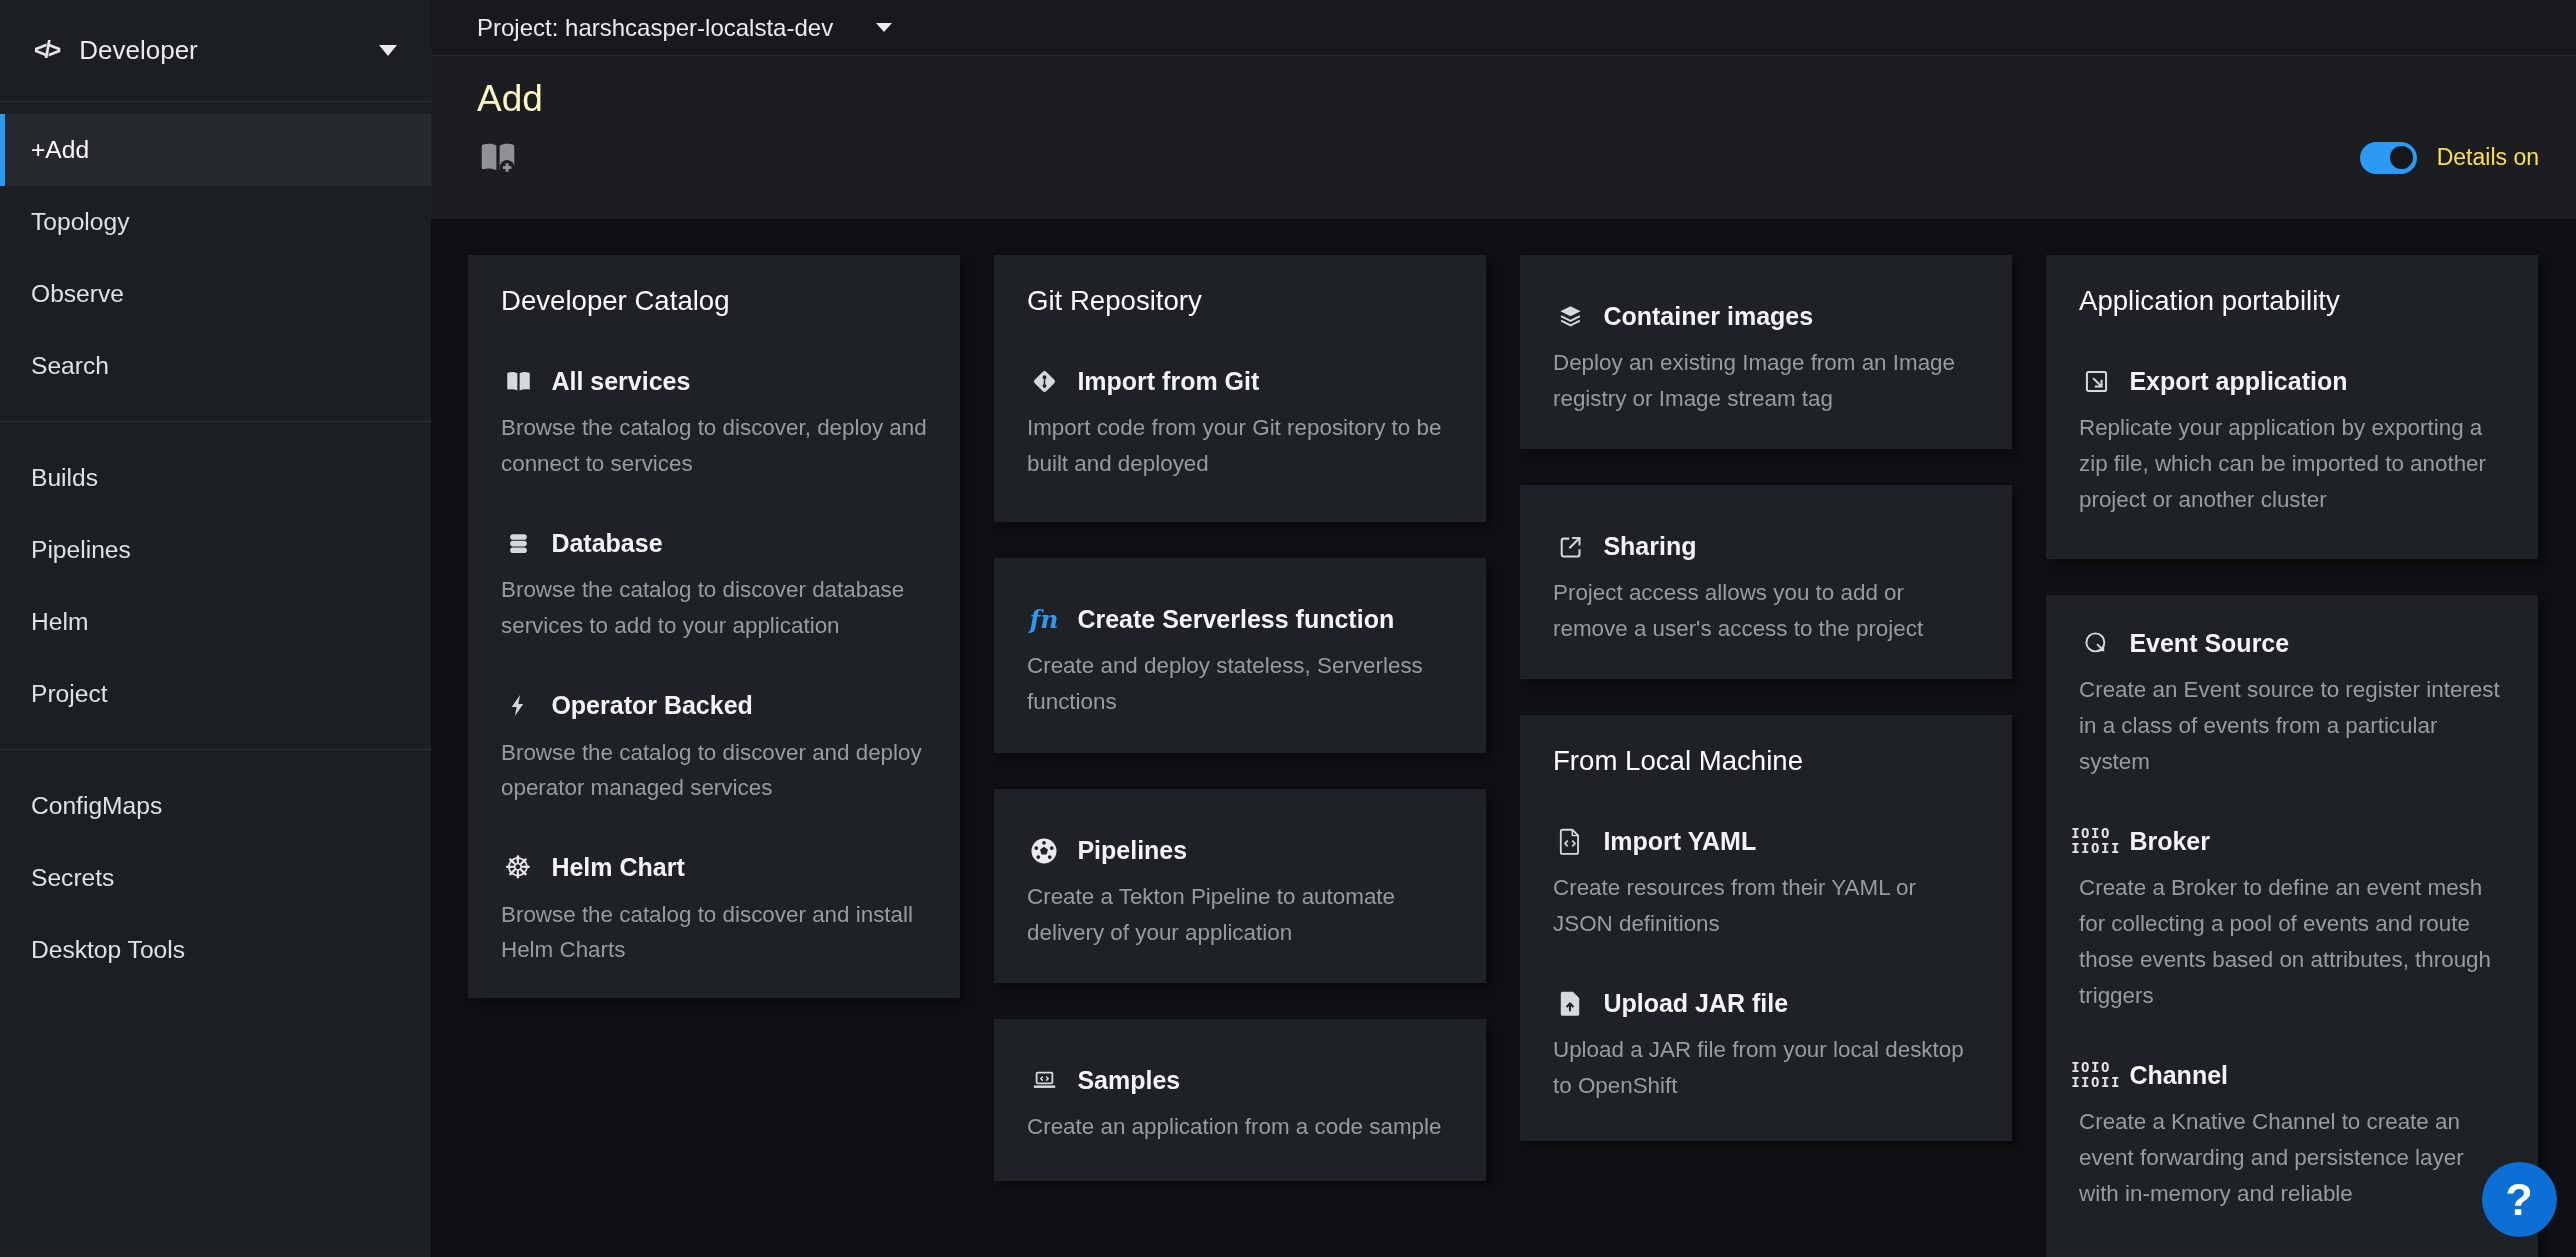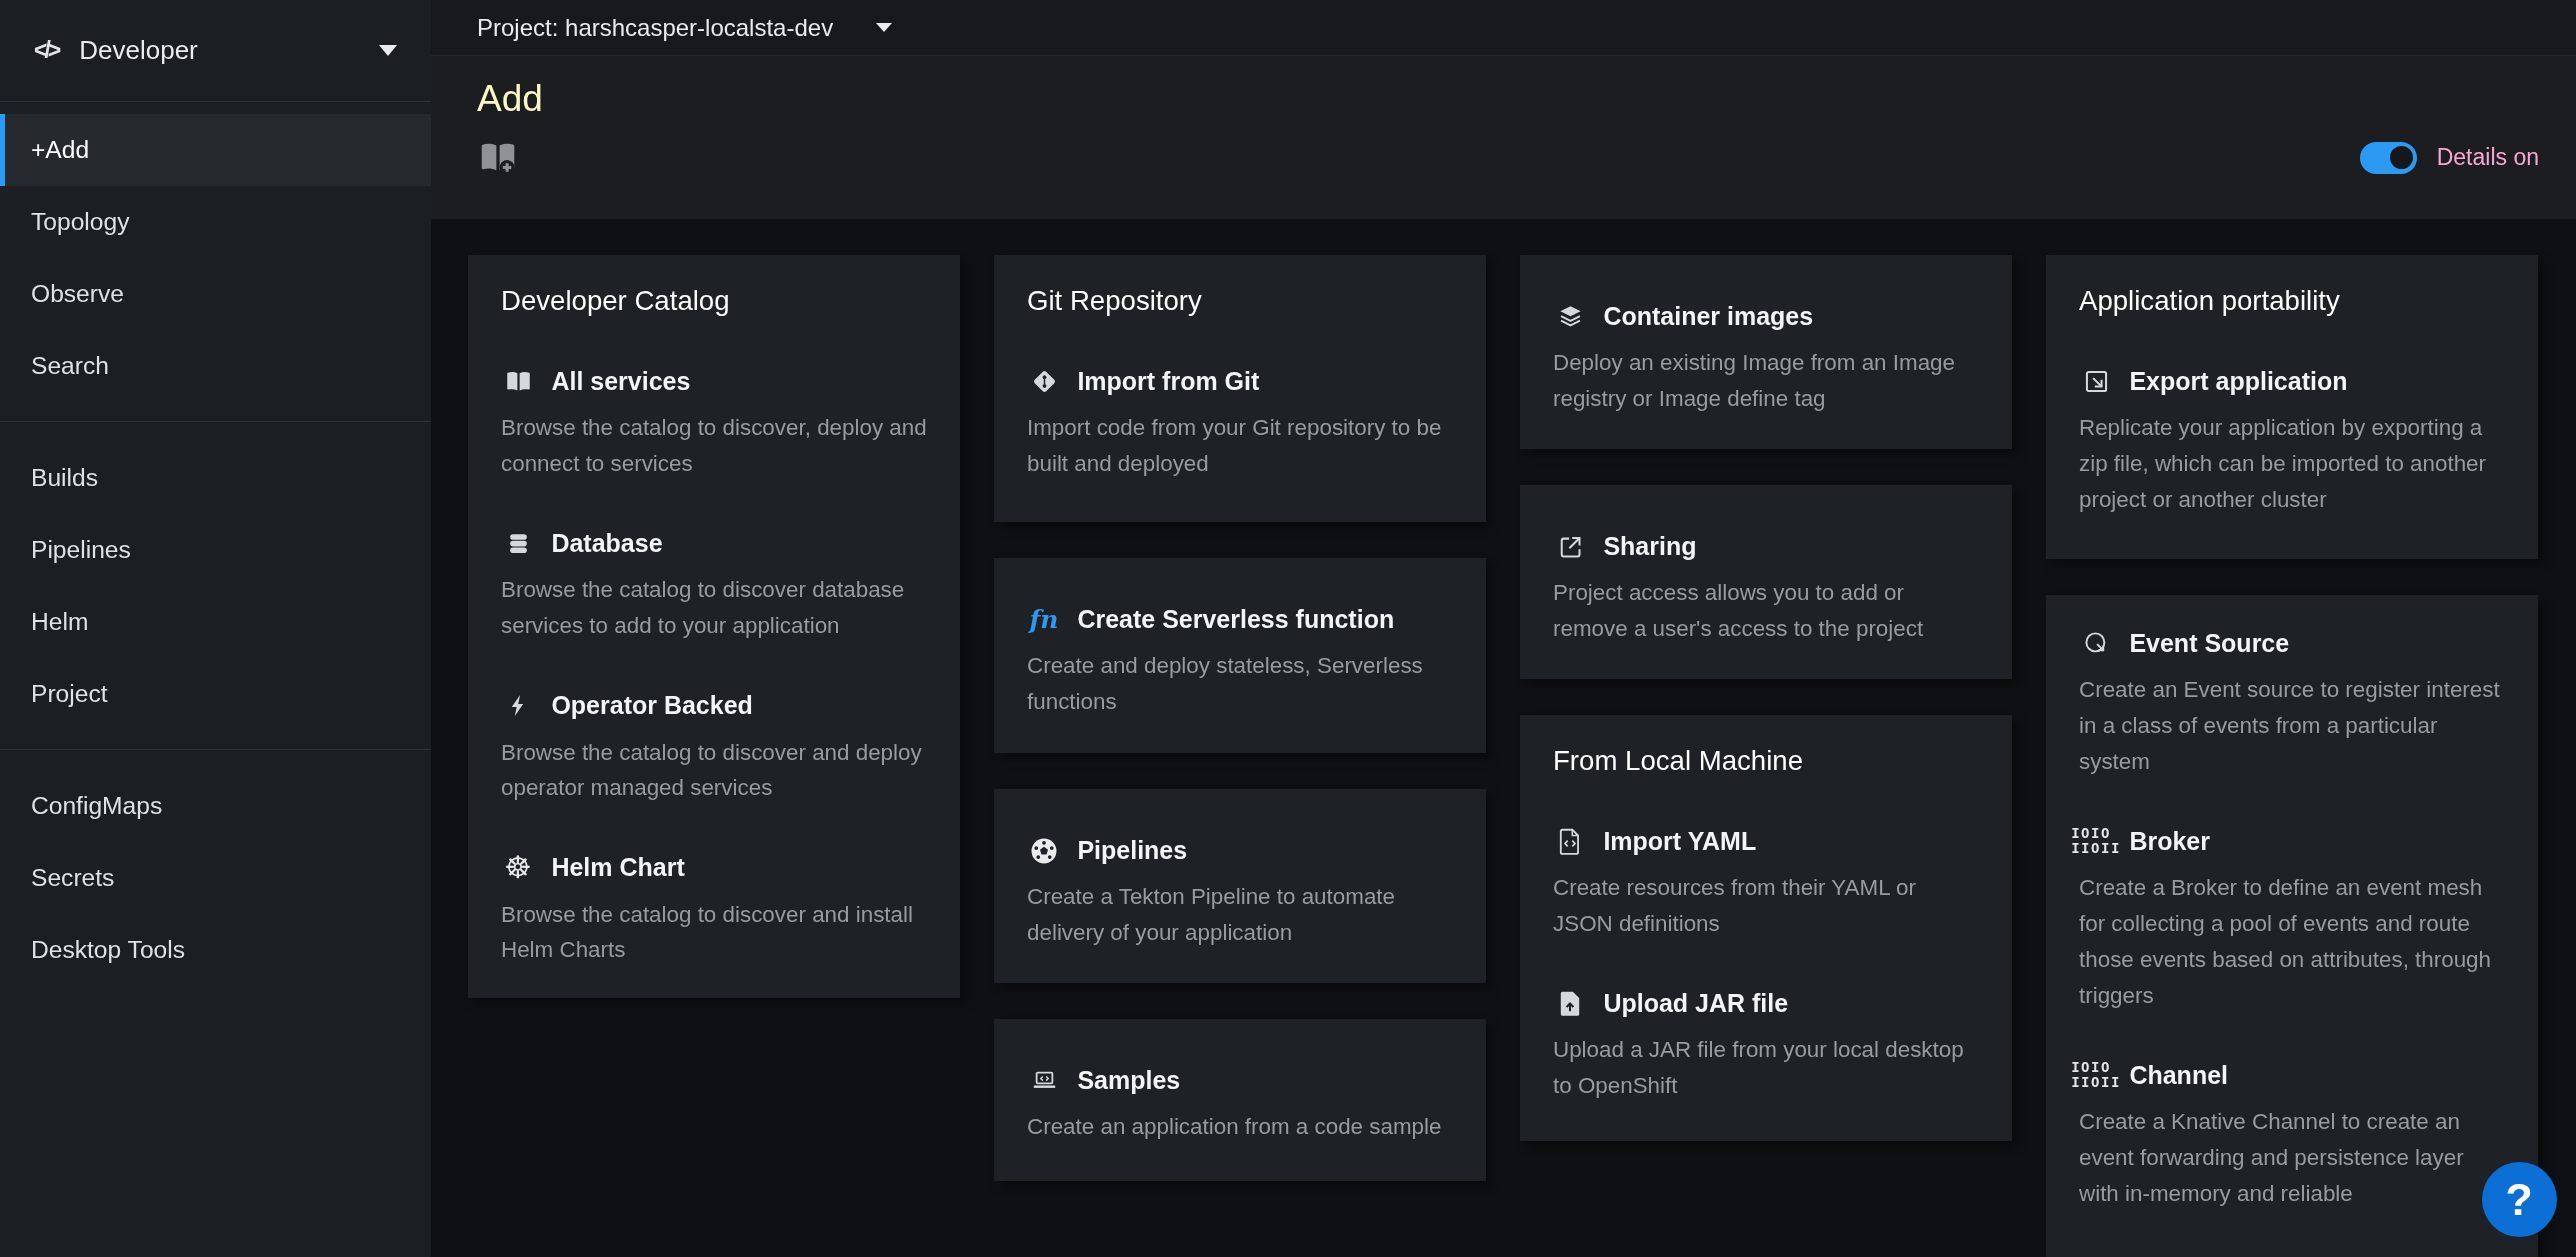--- a/index.html
+++ b/index.html
@@ -29,21 +29,21 @@
                font-size:24px;color:#e9ebee;cursor:pointer;}
   .project-bar .caret{border-left-width:8.2px;border-right-width:8.2px;border-top-width:9.7px;}
   .page-header{height:163px;background:#1b1d21;padding:22.4px 37px 0 46px;box-sizing:border-box;}
   .page-title{font-size:37px;font-weight:500;color:#fef9c3;margin:0 0 18px;}
   .header-row{display:flex;align-items:center;justify-content:space-between;}
   .qs-icon{display:inline-flex;cursor:pointer;}
   .details-toggle{display:flex;align-items:center;gap:19.4px;}
   .switch{position:relative;display:inline-block;width:57px;height:32px;border-radius:16.4px;
           background:#2b9af3;cursor:pointer;}
   .knob{position:absolute;right:4.5px;top:4.5px;width:23px;height:23px;border-radius:50%;background:#15171a;}
-  .toggle-label{font-size:23px;color:#f9a8d4;}
+  .toggle-label{font-size:23px;color:#fde047;}
 
   
   .grid{position:absolute;top:218px;left:0;right:0;bottom:0;overflow:hidden;
         padding:37px 36px 0 37px;display:flex;gap:34px;box-sizing:border-box;}
   .col{display:flex;flex-direction:column;gap:36px;flex:0 0 492px;width:492px;}
   .card{background:#1e2125;box-shadow:6px 6px 9px rgba(0,0,0,.38);
         padding:30px 33px;box-sizing:border-box;}
   .card.no-title{padding-top:43px;}
   .card-title{font-size:27.6px;font-weight:500;color:#fdfdfe;margin:0 0 46px;}
   .item{margin-bottom:43px;cursor:pointer;}
@@ -253,21 +253,21 @@
           <div class="item">
             <div class="item-head">
               <span class="icon">
                 <svg width="27" height="27" viewBox="0 0 24 24">
                     <path fill="#d6d9dc" d="M12 2.8L21 7.3 12 11.8 3 7.3z"></path>
                     <path fill="none" stroke="#d6d9dc" stroke-width="1.7" d="M3.6 11.7L12 15.9l8.4-4.2M3.6 15.7L12 19.9l8.4-4.2"></path>
                   </svg>
               </span>
               <span class="item-label">Container images</span>
             </div>
-            <p class="item-desc">Deploy an existing Image from an Image registry or Image define tag</p>
+            <p class="item-desc">Deploy an existing Image from an Image registry or Image stream tag</p>
           </div>
         </div>
 
         <div class="card no-title" style="min-height:194px">
           <div class="item">
             <div class="item-head">
               <span class="icon">
                 <svg width="27" height="27" viewBox="0 0 24 24" fill="none" stroke="#d6d9dc" stroke-width="1.8">
                     <path d="M13.5 4.5H20v6.5"></path>
                     <path d="M20 4.5L11 13.5"></path>

